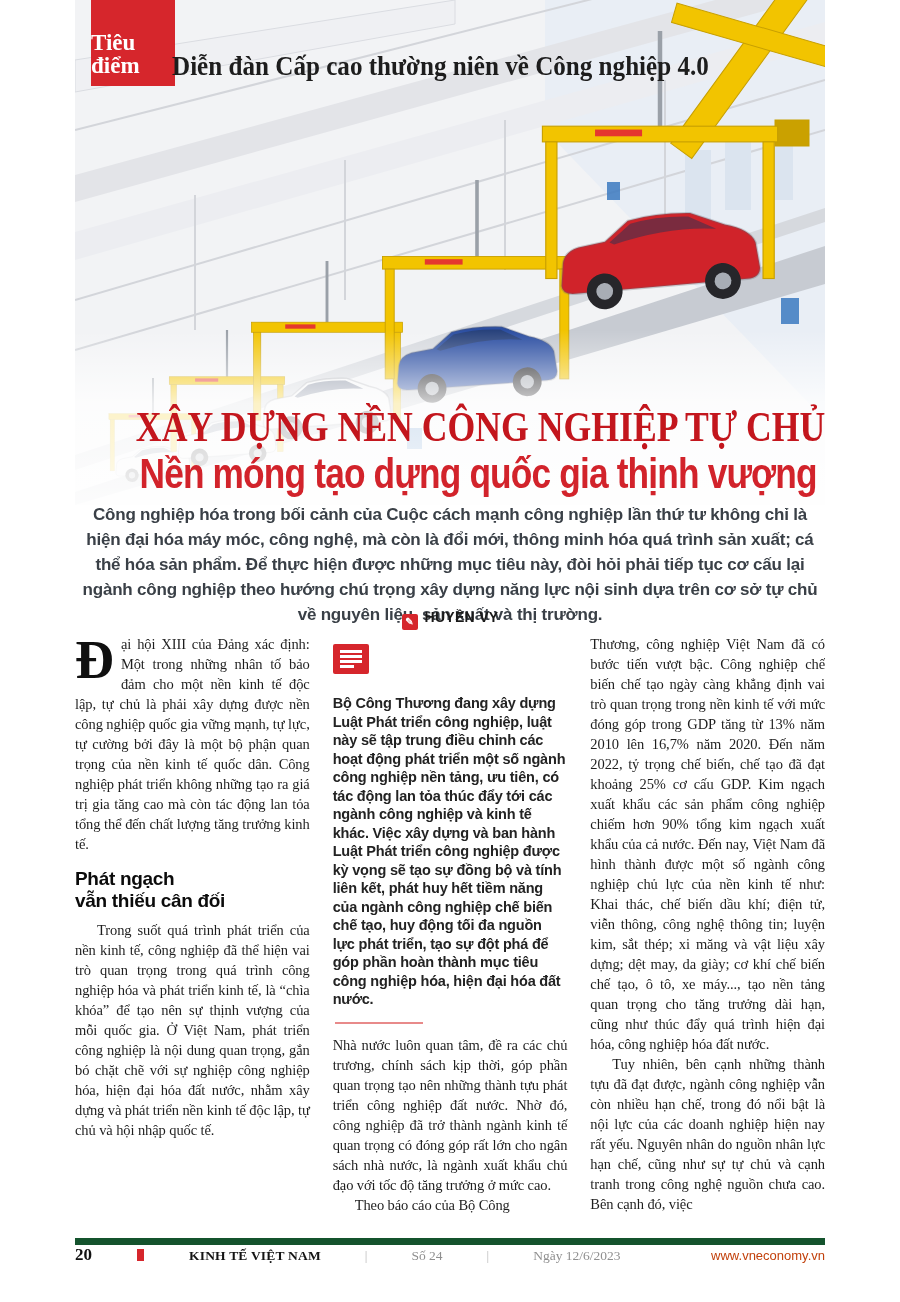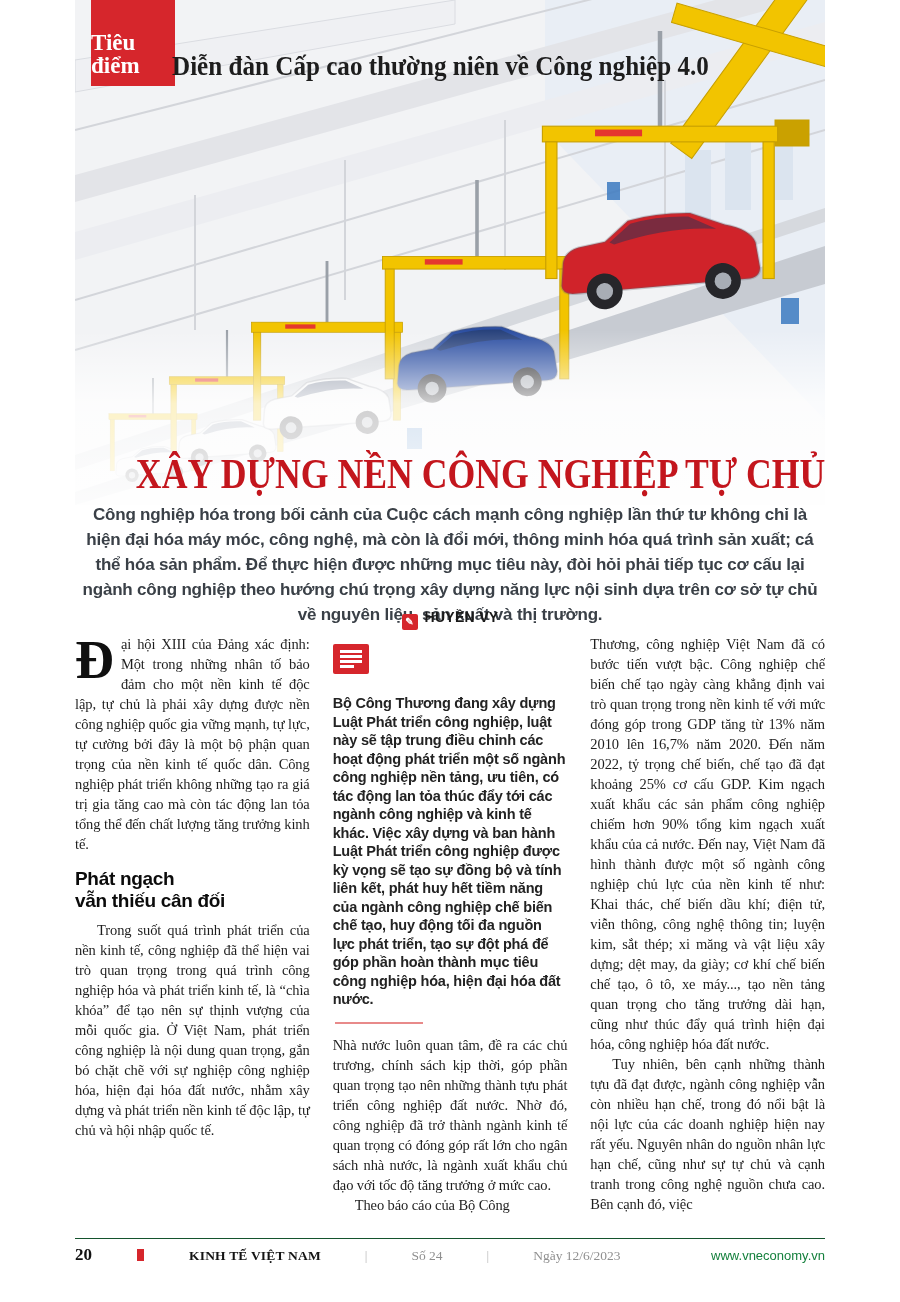--- a/index.html
+++ b/index.html
@@ -40,27 +40,27 @@
   .dropcap{float:left;font:700 54px/46px "Liberation Serif",serif;color:#101010;margin:3px 7px 0 0;}
   .subhead{margin:14px 0 8px;font:700 19px/22px "Liberation Sans",sans-serif;color:#0b0b0b;letter-spacing:-.3px;}
   .subhead span{display:block;}
   .quote-icon{margin:10px 0 16px;}
   .quote{margin:0;font:700 14.5px/18.5px "Liberation Sans",sans-serif;color:#232323;
       letter-spacing:-.2px;text-align:left;}
   .quote-rule{width:88px;height:2px;background:#e88a8a;margin:13px 0 11px 2px;}
 
   
   .footer{position:absolute;top:1238px;left:75px;width:750px;display:flex;align-items:baseline;
-      border-top:1px solid #14532d;padding-top:7px;gap:38px;}
+      border-top:7px solid #14532d;padding-top:1px;gap:38px;}
   .pagenum{font:700 17px/1 "Liberation Serif",serif;color:#111;}
   .brand-marker{display:inline-block;width:7px;height:12px;background:#d6262c;margin:0 7px;align-self:center;}
   .brand{font:700 13.5px/1 "Liberation Serif",serif;color:#141414;letter-spacing:.2px;}
   .foot-sep{color:#b9b9b9;font:13px/1 "Liberation Serif",serif;margin:0 6px;}
   .foot-meta{font:13.5px/1 "Liberation Serif",serif;color:#8f8f8f;}
-  .footer-right{margin-left:auto;font:13px/1 "Liberation Sans",sans-serif;color:#15803d;}
+  .footer-right{margin-left:auto;font:13px/1 "Liberation Sans",sans-serif;color:#c2410c;}
 </style>
 </head>
 <body>
 
 <div class="page">
 
   <div class="photo-wrap">
     <svg class="factory" viewBox="0 0 750 505" aria-hidden="true">
       <defs>
         <g id="suv">
@@ -140,20 +140,21 @@
 
     <div class="photo-fade"></div>
 
     <div class="kicker">
       <span>Tiêu điểm</span>
     </div>
     <div class="header-title">Diễn đàn Cấp cao thường niên về Công nghiệp 4.0</div>
 
     <div class="hero">
       <div><span class="hero-line1">XÂY DỰNG NỀN CÔNG NGHIỆP TỰ CHỦ</span></div>
+      <div><span class="hero-line2">Nền móng tạo dựng quốc gia thịnh vượng</span></div>
     </div>
   </div>
 
   <div class="lead">Công nghiệp hóa trong bối cảnh của Cuộc cách mạnh công nghiệp lần thứ tư không chỉ là hiện đại hóa máy móc, công nghệ, mà còn là đổi mới, thông minh hóa quá trình sản xuất; cá thể hóa sản phẩm. Để thực hiện được những mục tiêu này, đòi hỏi phải tiếp tục cơ cấu lại ngành công nghiệp theo hướng chú trọng xây dựng năng lực nội sinh dựa trên cơ sở tự chủ về nguyên liệu, sản xuất và thị trường.</div>
   <div class="byline">
     <span class="byline-icon">✎</span><span>HUYỀN VY</span>
   </div>
 
   <div class="columns">
 

